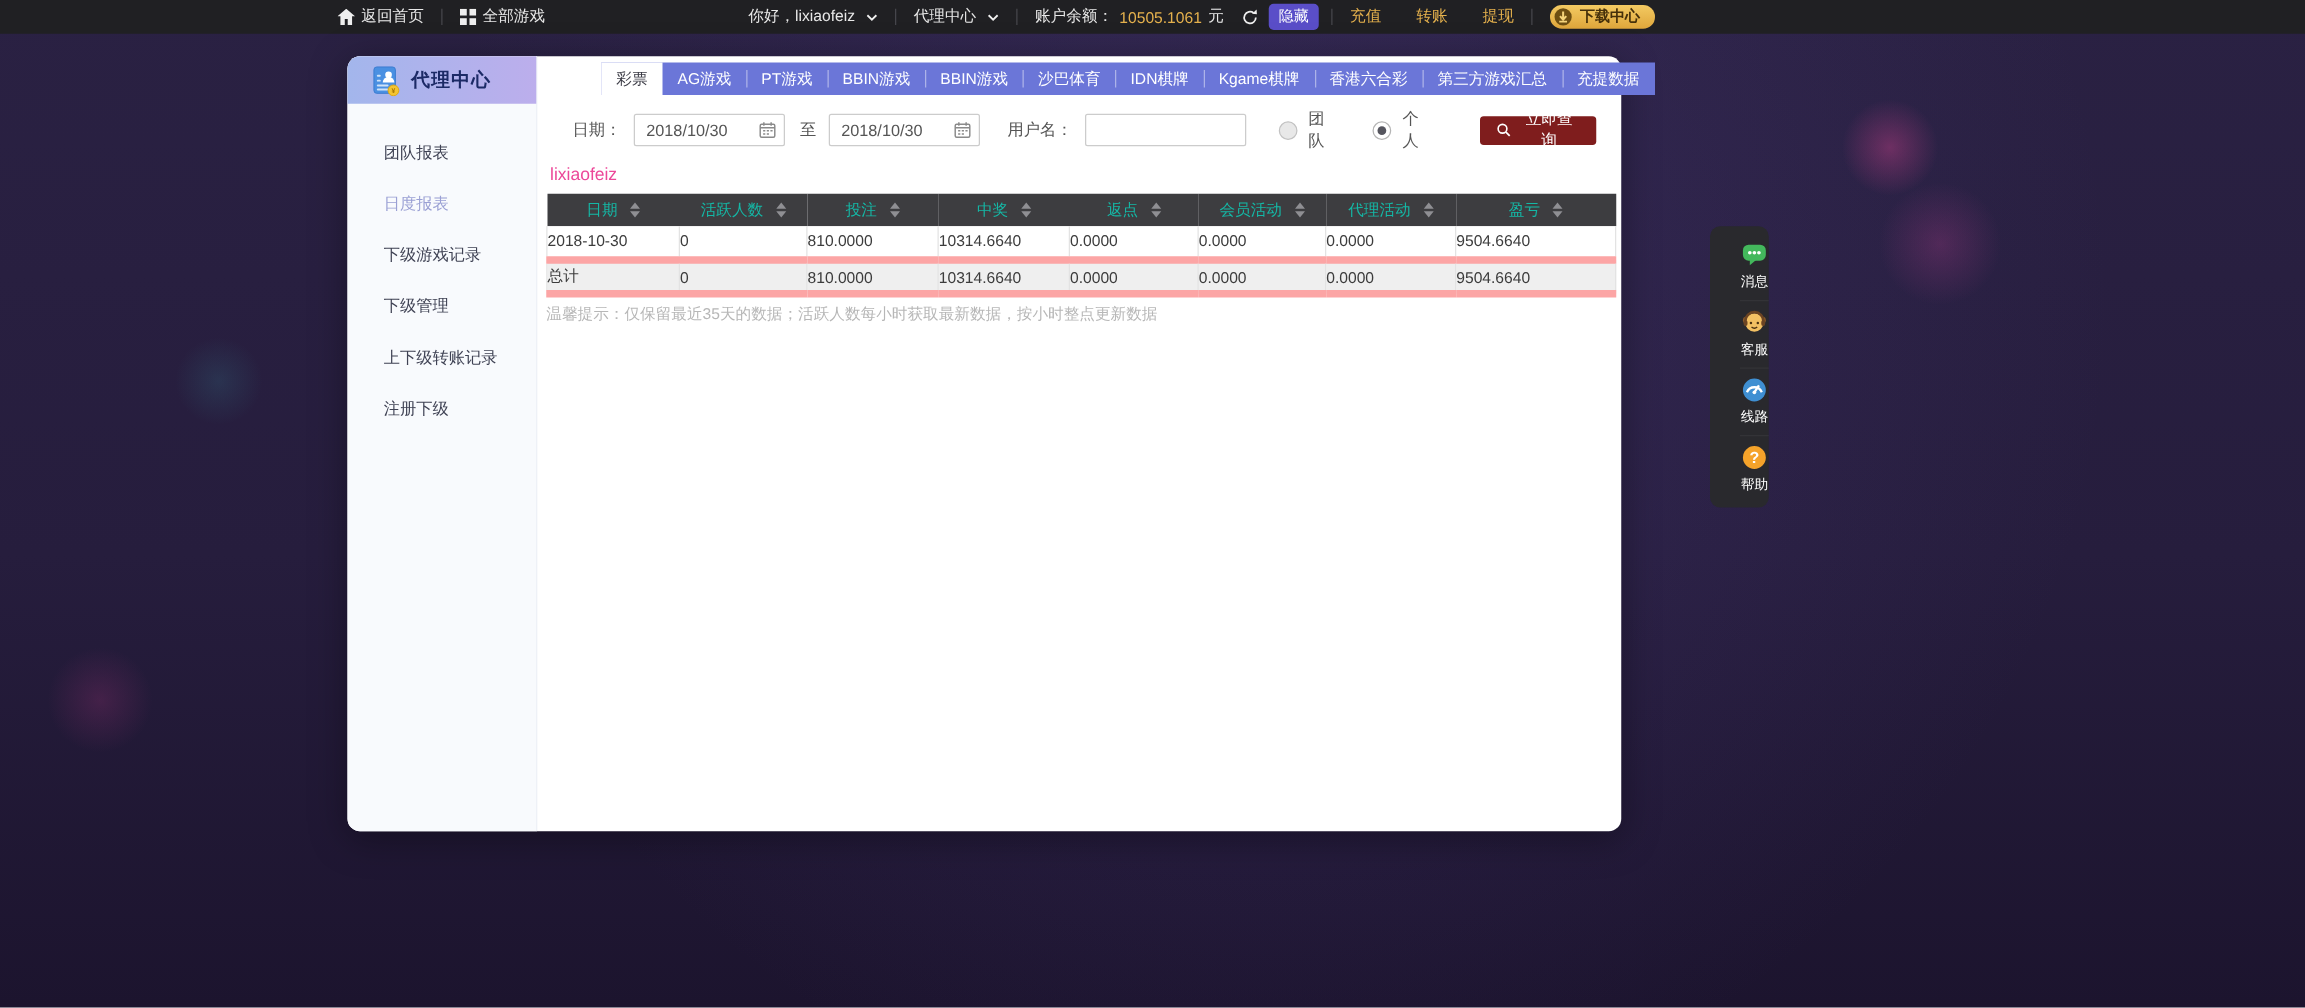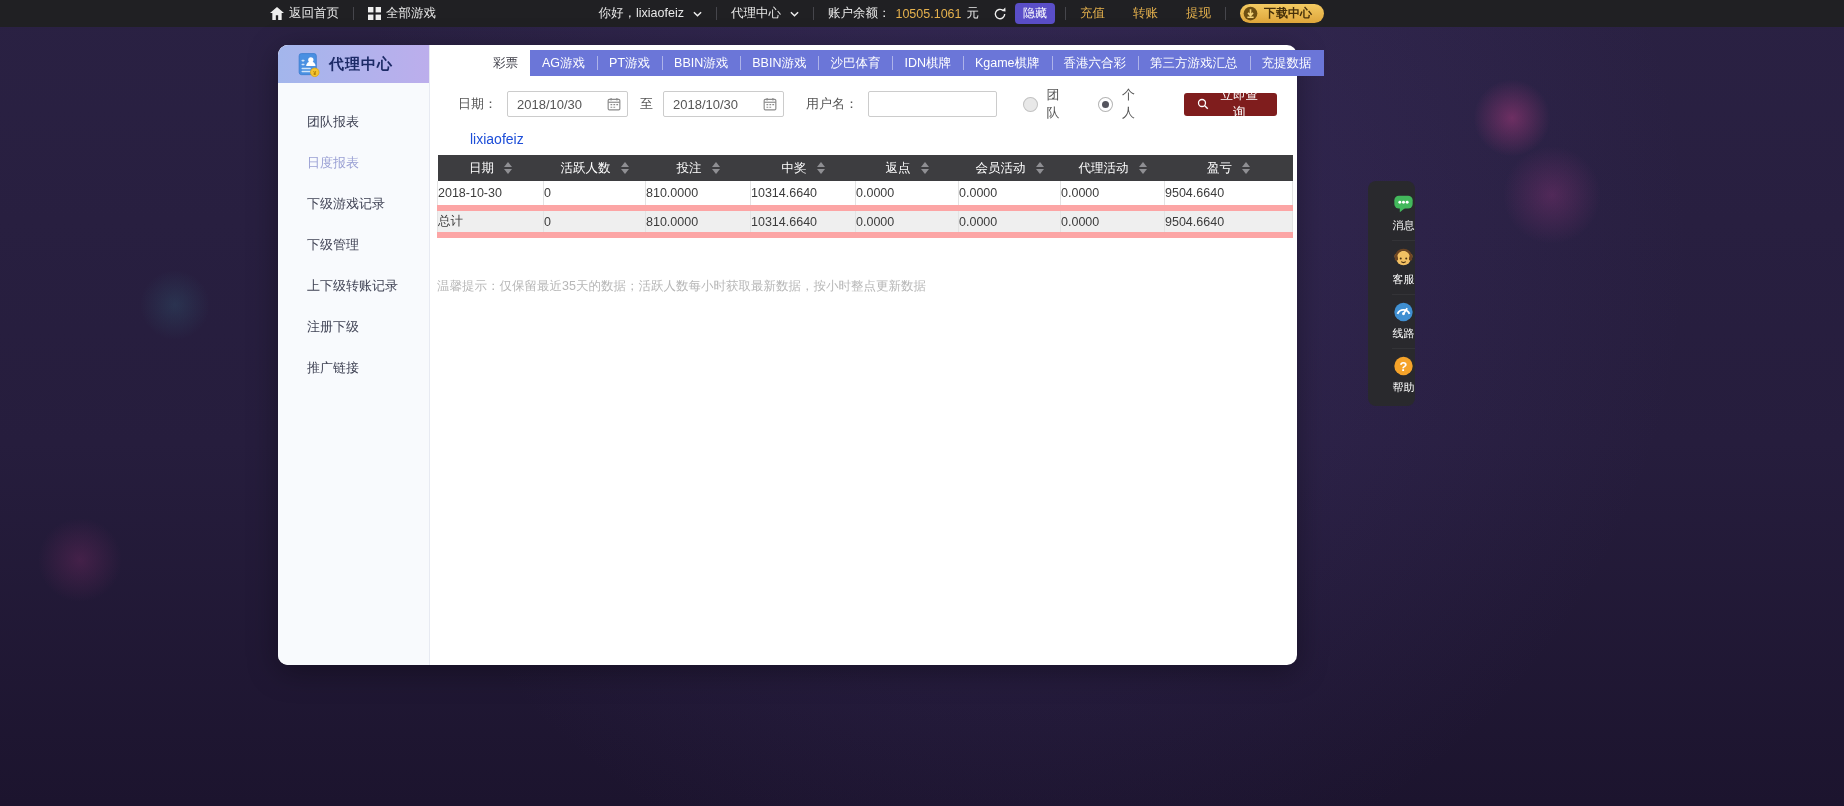--- a/index.html
+++ b/index.html
@@ -64,33 +64,33 @@
   .user-box { width:130px; margin-left:10px; }
   .user-box input { border:none; outline:none; width:100%; height:100%; padding:0 8px; font-size:13px; font-family:inherit; background:transparent; }
   .radio-grp { display:flex; align-items:center; gap:9px; margin-left:26px; cursor:pointer; }
   .radio { width:15px; height:15px; border-radius:50%; background:#e8e8e8; border:1px solid #c2c2c2; position:relative; }
   .radio.sel { background:#fff; border-color:#b5b5b5; }
   .radio.sel::after { content:""; position:absolute; left:3px; top:3px; width:7px; height:7px; border-radius:50%; background:#55555e; }
   .query-btn { margin-left:36px; height:23px; padding:0 13px; background:#7f1d1d; color:#fff;
     border:none; border-radius:3px; font-size:12.5px; display:flex; align-items:center; gap:6px; cursor:pointer; font-family:inherit; }
 
   
-  .username { position:absolute; left:40px; top:86px; color:#1d4ed8; font-size:14px; }
+  .username { position:absolute; left:10px; top:86px; color:#ec4899; font-size:14px; }
   .report-table { position:absolute; left:7px; top:110px; width:855px; border-collapse:collapse; table-layout:fixed; font-size:12.5px; }
-  .report-table th { background:#3d3d40; color:#ffffff; font-weight:normal; height:26px; text-align:center; cursor:pointer; }
+  .report-table th { background:#3d3d40; color:#14b8a6; font-weight:normal; height:26px; text-align:center; cursor:pointer; }
   .report-table td { height:27px; text-align:left; color:#3c3c3c; background:#fff;
     border-bottom:6px solid #fca5a5; border-right:1px solid #e3e3e3; }
   .report-table td:first-child { border-left:1px solid #e3e3e3; }
   .report-table tr.total td { background:#efefef; }
   .th-wrap { display:inline-flex; align-items:center; gap:10px; }
   .sort { display:inline-flex; flex-direction:column; gap:2px; }
   .sort i { width:0; height:0; border-left:4px solid transparent; border-right:4px solid transparent; display:block; }
   .sort .up { border-bottom:5px solid #8f8f93; }
   .sort .dn { border-top:5px solid #8f8f93; }
-  .tip { position:absolute; left:7px; top:198px; color:#b7b7b7; font-size:12.5px;margin-top:35px; }
+  .tip { position:absolute; left:7px; top:198px; color:#b7b7b7; font-size:12.5px; }
 
   
   .float-panel { position:absolute; left:1368px; top:181px; width:47px; background:#29292d;
     border-radius:8px; padding:6px 0 4px; display:flex; flex-direction:column; }
   .float-item { display:flex; flex-direction:column; align-items:center; padding:6px 0 7px; cursor:pointer;margin-left:24px; }
   .float-item + .float-item { border-top:1px solid rgba(255,255,255,.05); }
   .float-label { color:#fff; font-size:11px; margin-top:3px; }
 </style>
 </head>
 <body>
@@ -208,23 +208,20 @@
         </a>
         <a class="sb-item">
           <span>下级管理</span>
         </a>
         <a class="sb-item">
           <span>上下级转账记录</span>
         </a>
         <a class="sb-item">
           <span>注册下级</span>
         </a>
-        <a class="sb-item">
-          <span>推广链接</span>
-        </a>
       </nav>
   </aside>
 
   <section class="content">
     <div class="tabbar" id="tabbar">
         <div class="tab active">
           <span>彩票</span>
         </div>
         <div class="tab">
           <span>AG游戏</span>

